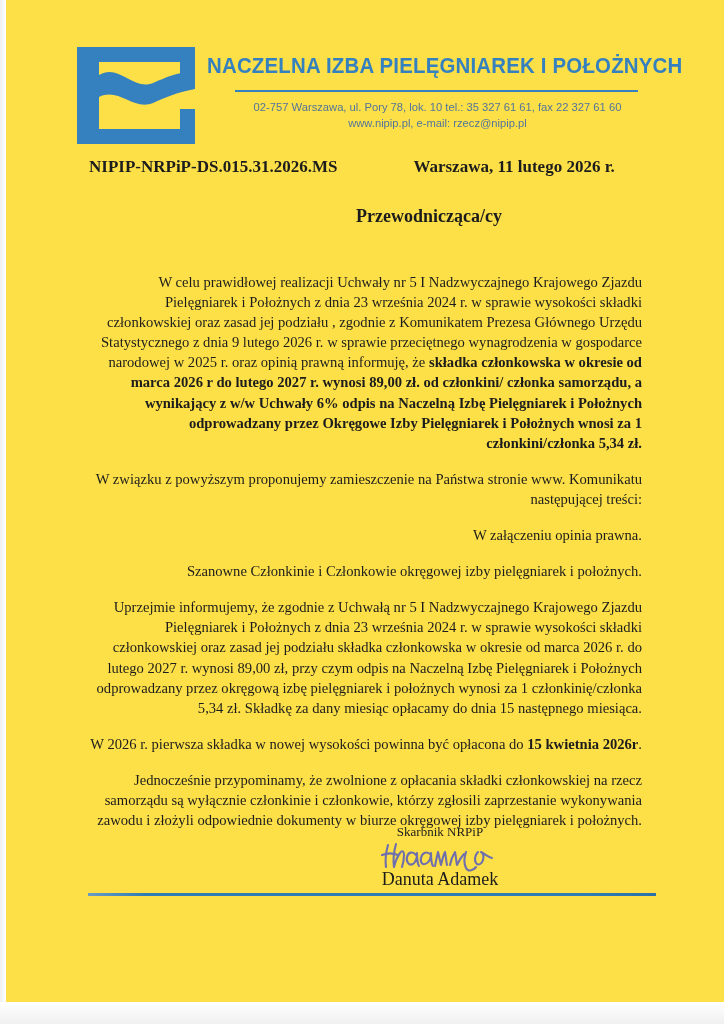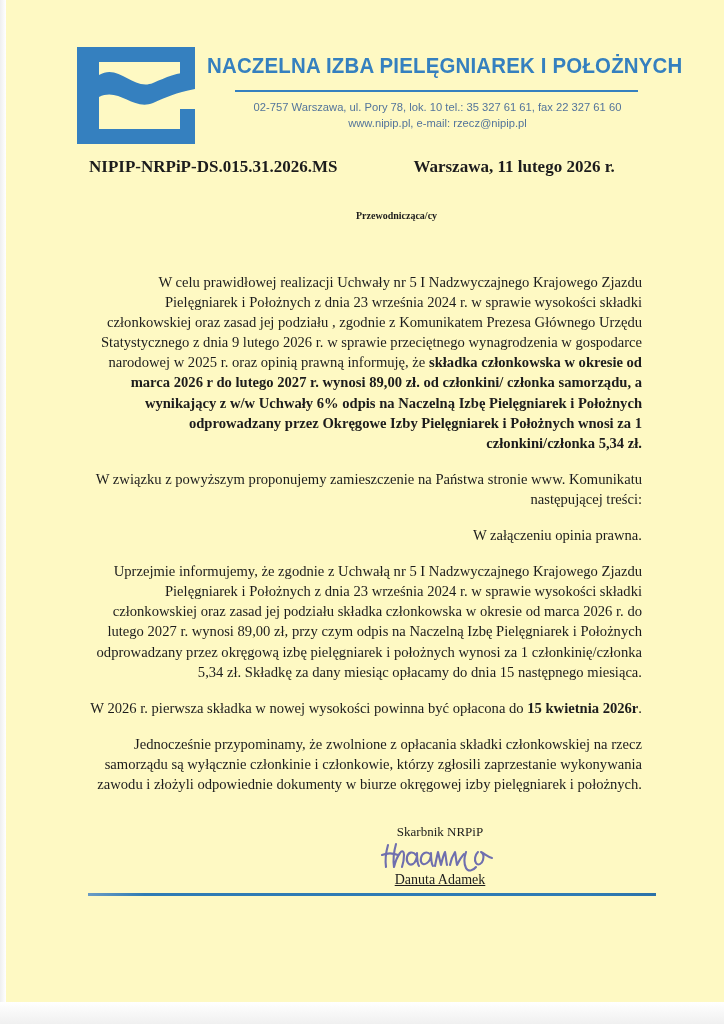--- a/index.html
+++ b/index.html
@@ -12,21 +12,21 @@
     height: 1024px;
     position: relative;
     overflow: hidden;
     font-family: "Liberation Serif", "DejaVu Serif", serif;
     color: #1c1c1c;
   }
 
   .page {
     position: absolute;
     inset: 0;
-    background: #fef9c3;
+    background: #fde047;
   }
 
   
   .scan-edge-left {
     position: absolute;
     left: 0; top: 0;
     width: 6px; height: 1024px;
     background: linear-gradient(to right, #efefef, #ffffff);
   }
   .scan-edge-bottom {
@@ -107,21 +107,21 @@
     display: inline-block;
     margin-left: 76px;
   }
 
   
   .addressee {
     position: absolute;
     left: 356px;
     top: 206px;
     font-weight: bold;
-    font-size: 10px;
+    font-size: 18px;
     line-height: 20.5px;
   }
 
   
   .body-block {
     position: absolute;
     left: 89px;
     top: 272px;
     width: 553px;
     font-size: 14.6px;
@@ -147,23 +147,22 @@
   }
   .sig-mark {
     height: 32px;
     margin: -1px 0 -2px 0;
     display: flex;
     justify-content: center;
     align-items: center;
   }
   .sig-mark svg { display: block; }
   .sig-name {
-    font-size: 14px;
+    font-size: 18px;
     line-height: 19px;
-    text-decoration: underline;
   }
 
   
   .footer-rule {
     position: absolute;
     left: 88px;
     top: 893px;
     width: 568px;
     height: 3px;
     background: linear-gradient(to right, #6b9cc4 0%, #2f7cb4 10%, #2f7cb4 88%, #2b72a8 100%);
@@ -211,20 +210,21 @@
   </div>
 
   <div class="body-block">
 
     <p><span>W celu prawidłowej realizacji Uchwały nr 5 I Nadzwyczajnego Krajowego Zjazdu Pielęgniarek i Położnych z dnia 23 września 2024 r. w sprawie wysokości składki członkowskiej oraz zasad jej podziału , zgodnie z Komunikatem Prezesa Głównego Urzędu Statystycznego z dnia 9 lutego 2026 r. w sprawie przeciętnego wynagrodzenia w gospodarce narodowej w 2025 r. oraz opinią prawną informuję, że </span><b>składka członkowska w okresie od marca 2026 r do lutego 2027 r. wynosi 89,00 zł. od członkini/ członka samorządu, a wynikający z w/w Uchwały 6% odpis na Naczelną Izbę Pielęgniarek i Położnych odprowadzany przez Okręgowe Izby Pielęgniarek i Położnych wnosi za 1 członkini/członka 5,34 zł.</b></p>
 
     <p>W związku z powyższym proponujemy zamieszczenie na Państwa stronie www. Komunikatu następującej treści:</p>
 
     <p>W załączeniu opinia prawna.</p>
 
+    <p>Szanowne Członkinie i Członkowie okręgowej izby pielęgniarek i położnych.</p>
 
     <p>Uprzejmie informujemy, że zgodnie z Uchwałą nr 5 I Nadzwyczajnego Krajowego Zjazdu Pielęgniarek i Położnych z dnia 23 września 2024 r. w sprawie wysokości składki członkowskiej oraz zasad jej podziału składka członkowska w okresie od marca 2026 r. do lutego 2027 r. wynosi 89,00 zł, przy czym odpis na Naczelną Izbę Pielęgniarek i Położnych odprowadzany przez okręgową izbę pielęgniarek i położnych wynosi za 1 członkinię/członka 5,34 zł.  Składkę za dany miesiąc opłacamy do dnia 15 następnego miesiąca.</p>
 
     <p><span>W 2026 r. pierwsza składka w nowej wysokości powinna być opłacona do </span><b>15 kwietnia 2026r</b><span>.</span></p>
 
     <p>Jednocześnie przypominamy, że zwolnione z opłacania składki członkowskiej na rzecz samorządu są wyłącznie członkinie i członkowie, którzy zgłosili zaprzestanie wykonywania zawodu i złożyli odpowiednie dokumenty w biurze okręgowej izby pielęgniarek i położnych.</p>
   </div>
 
   <div class="signature">
     <div class="sig-role">Skarbnik NRPiP</div>

